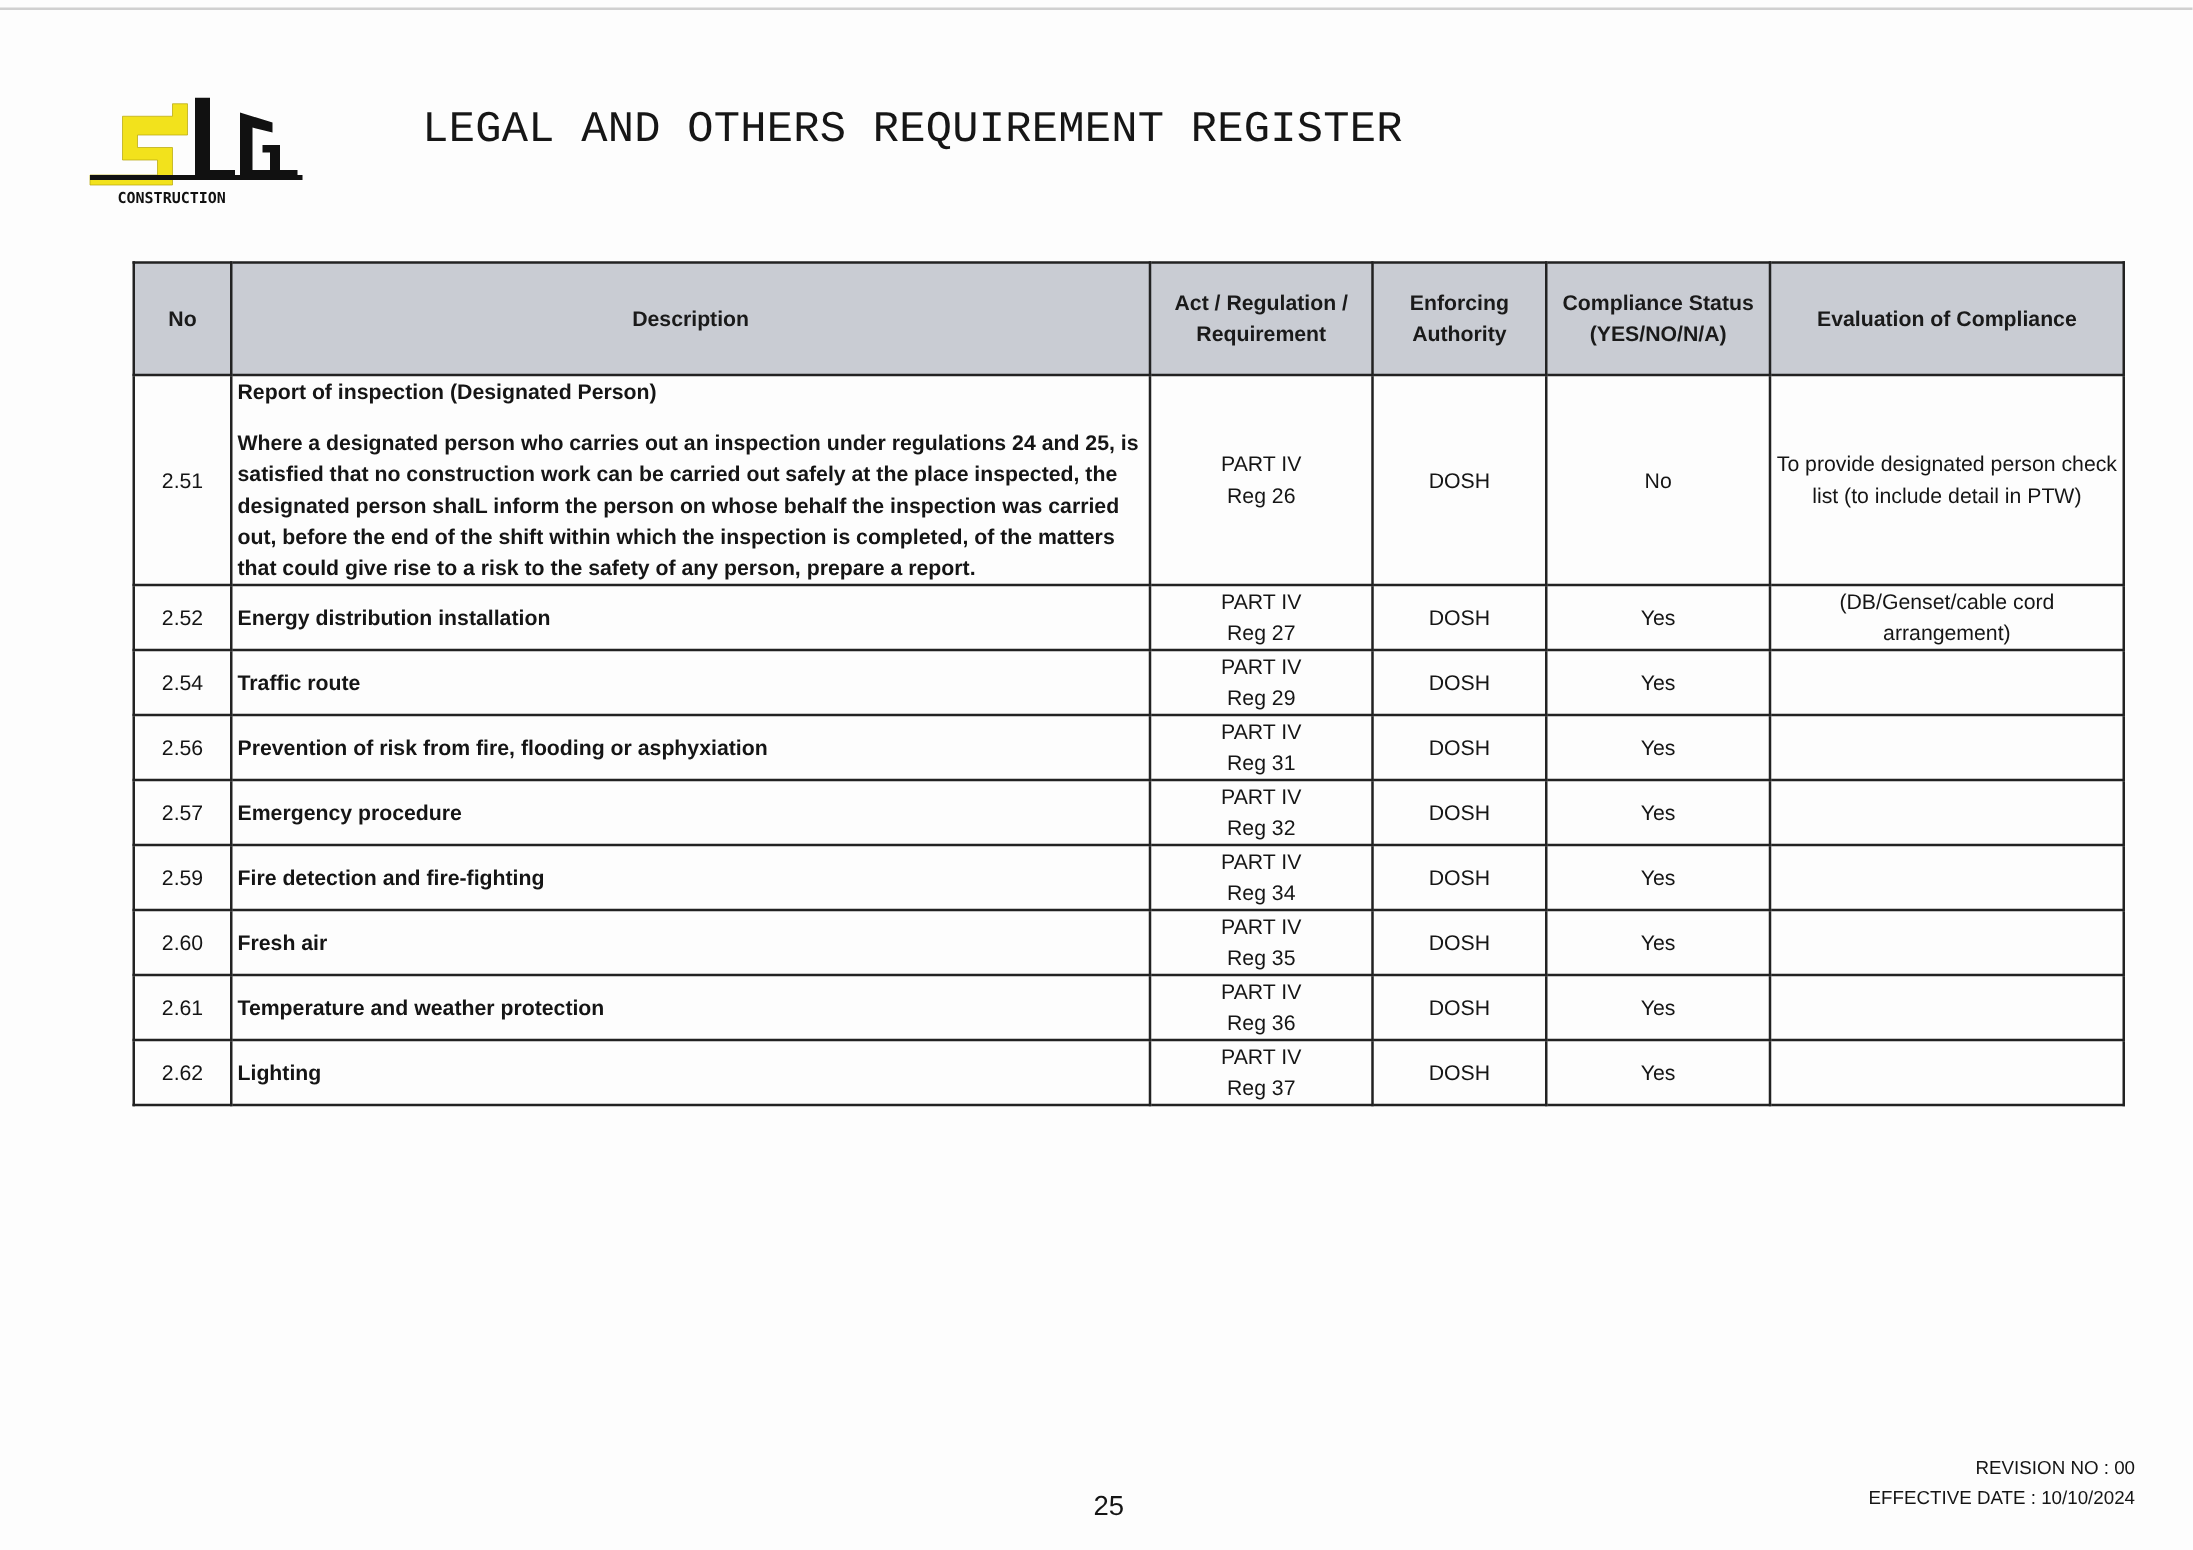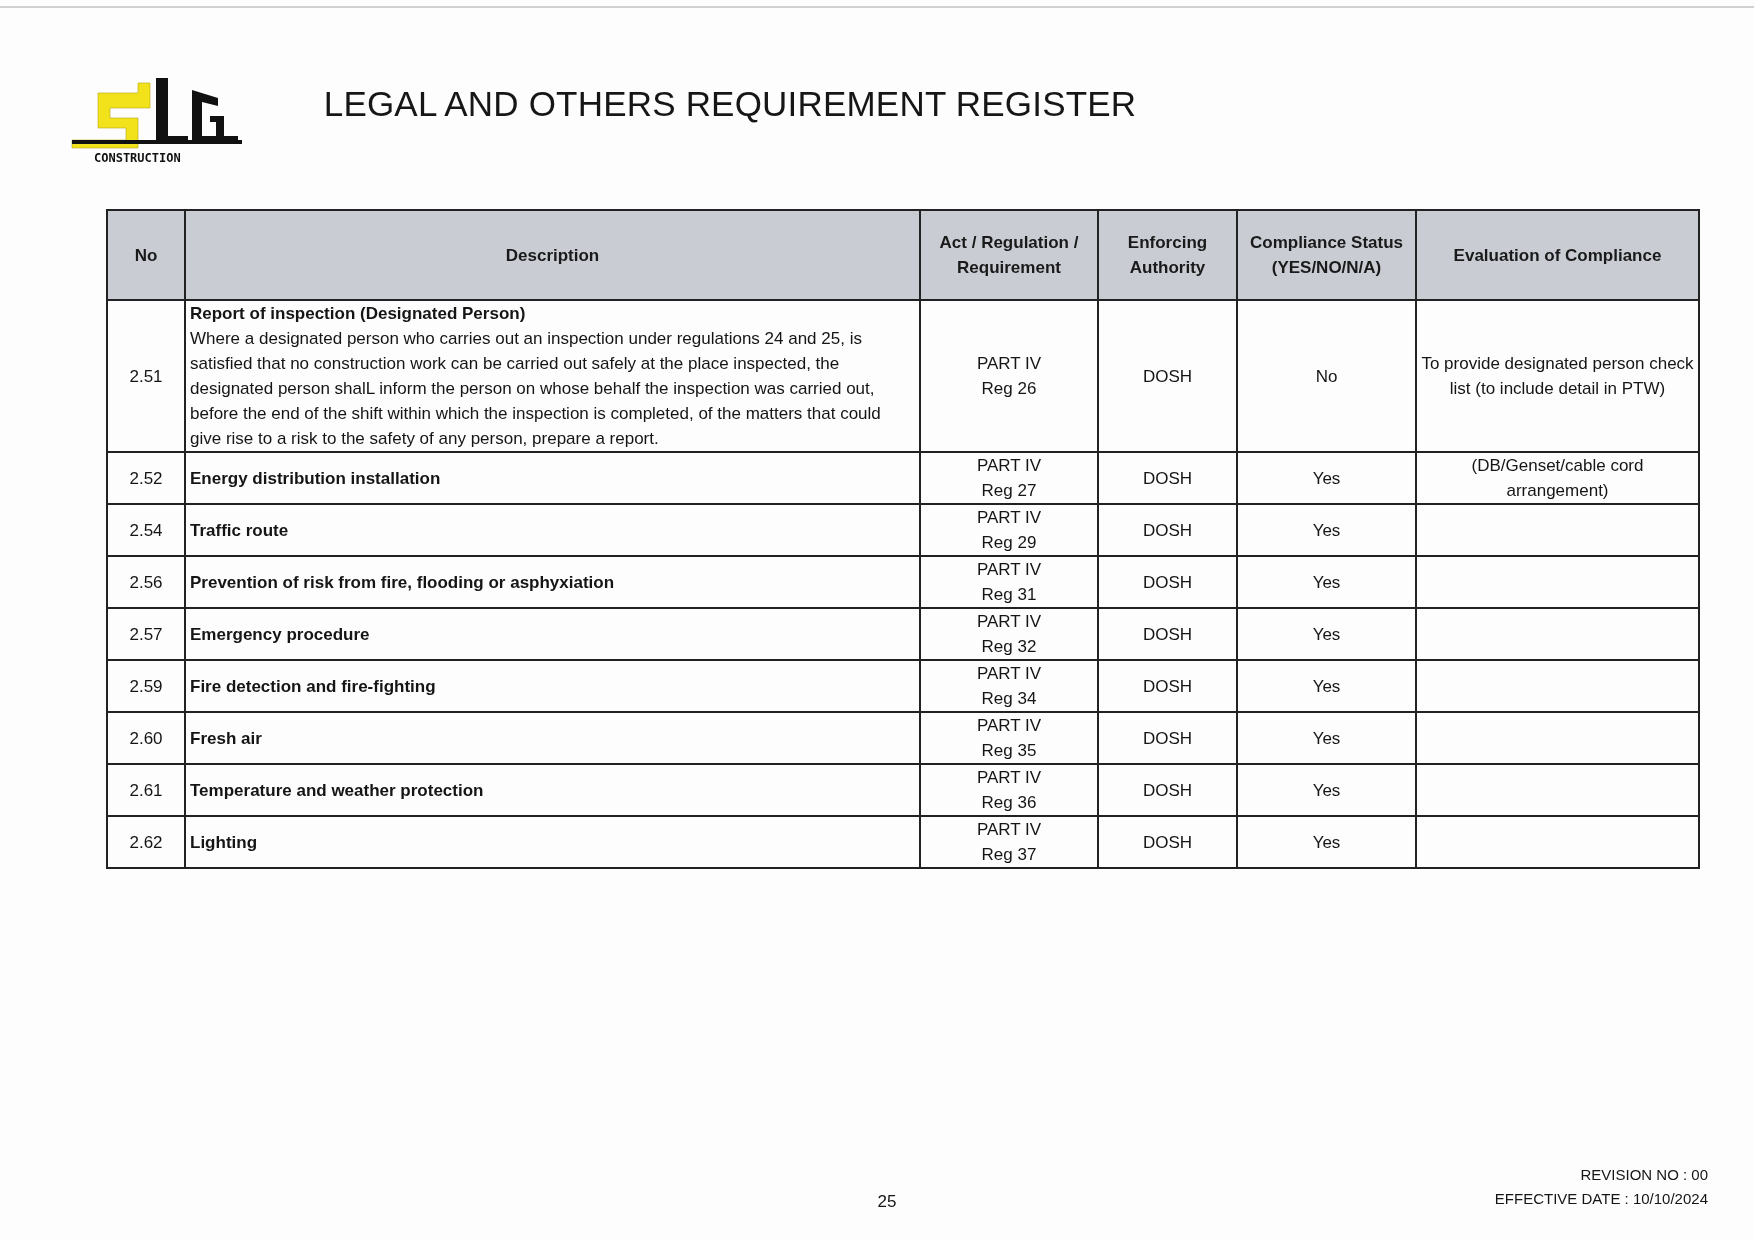--- a/index.html
+++ b/index.html
@@ -29,21 +29,21 @@
       height: 90px;
     }
     .page-title {
       position: absolute;
       left: 0;
       width: 1430px;
       top: 84px;
       text-align: center;
       font-size: 35px;
       letter-spacing: 0.2px;
-      font-family: Liberation Sans, sans-serif;
+      font-family: Liberation Mono, monospace;
       color: #161616;
       padding-left: 30px;
       box-sizing: border-box;
     }
     .register-table {
       position: absolute;
       left: 106px;
       top: 209px;
       width: 1592px;
       border-collapse: collapse;
@@ -67,29 +67,29 @@
     .register-table td {
       height: 47px;
       line-height: 25px;
       background: #fdfdfd;
     }
     .c-no { text-align: center; margin-top: 36px; }
     .c-desc { text-align: left; }
     .c-act, .c-auth, .c-status, .c-eval { text-align: center; }
     .c-status { vertical-align: middle; }
     .desc-title { font-weight: bold; }
-    .desc-body { font-weight: normal; }
+    .desc-body { font-weight: bold; margin-top: 16px; }
     tr.first-row td { height: 150px; }
     .page-number {
       position: absolute;
       left: 0;
       width: 1754px;
       top: 1192px;
       text-align: center;
-      font-size: 17px;
+      font-size: 22px;
       padding-left: 20px;
       box-sizing: border-box;
     }
     .footer-meta {
       position: absolute;
       right: 46px;
       top: 1163px;
       text-align: right;
       font-size: 15px;
       line-height: 24px;

